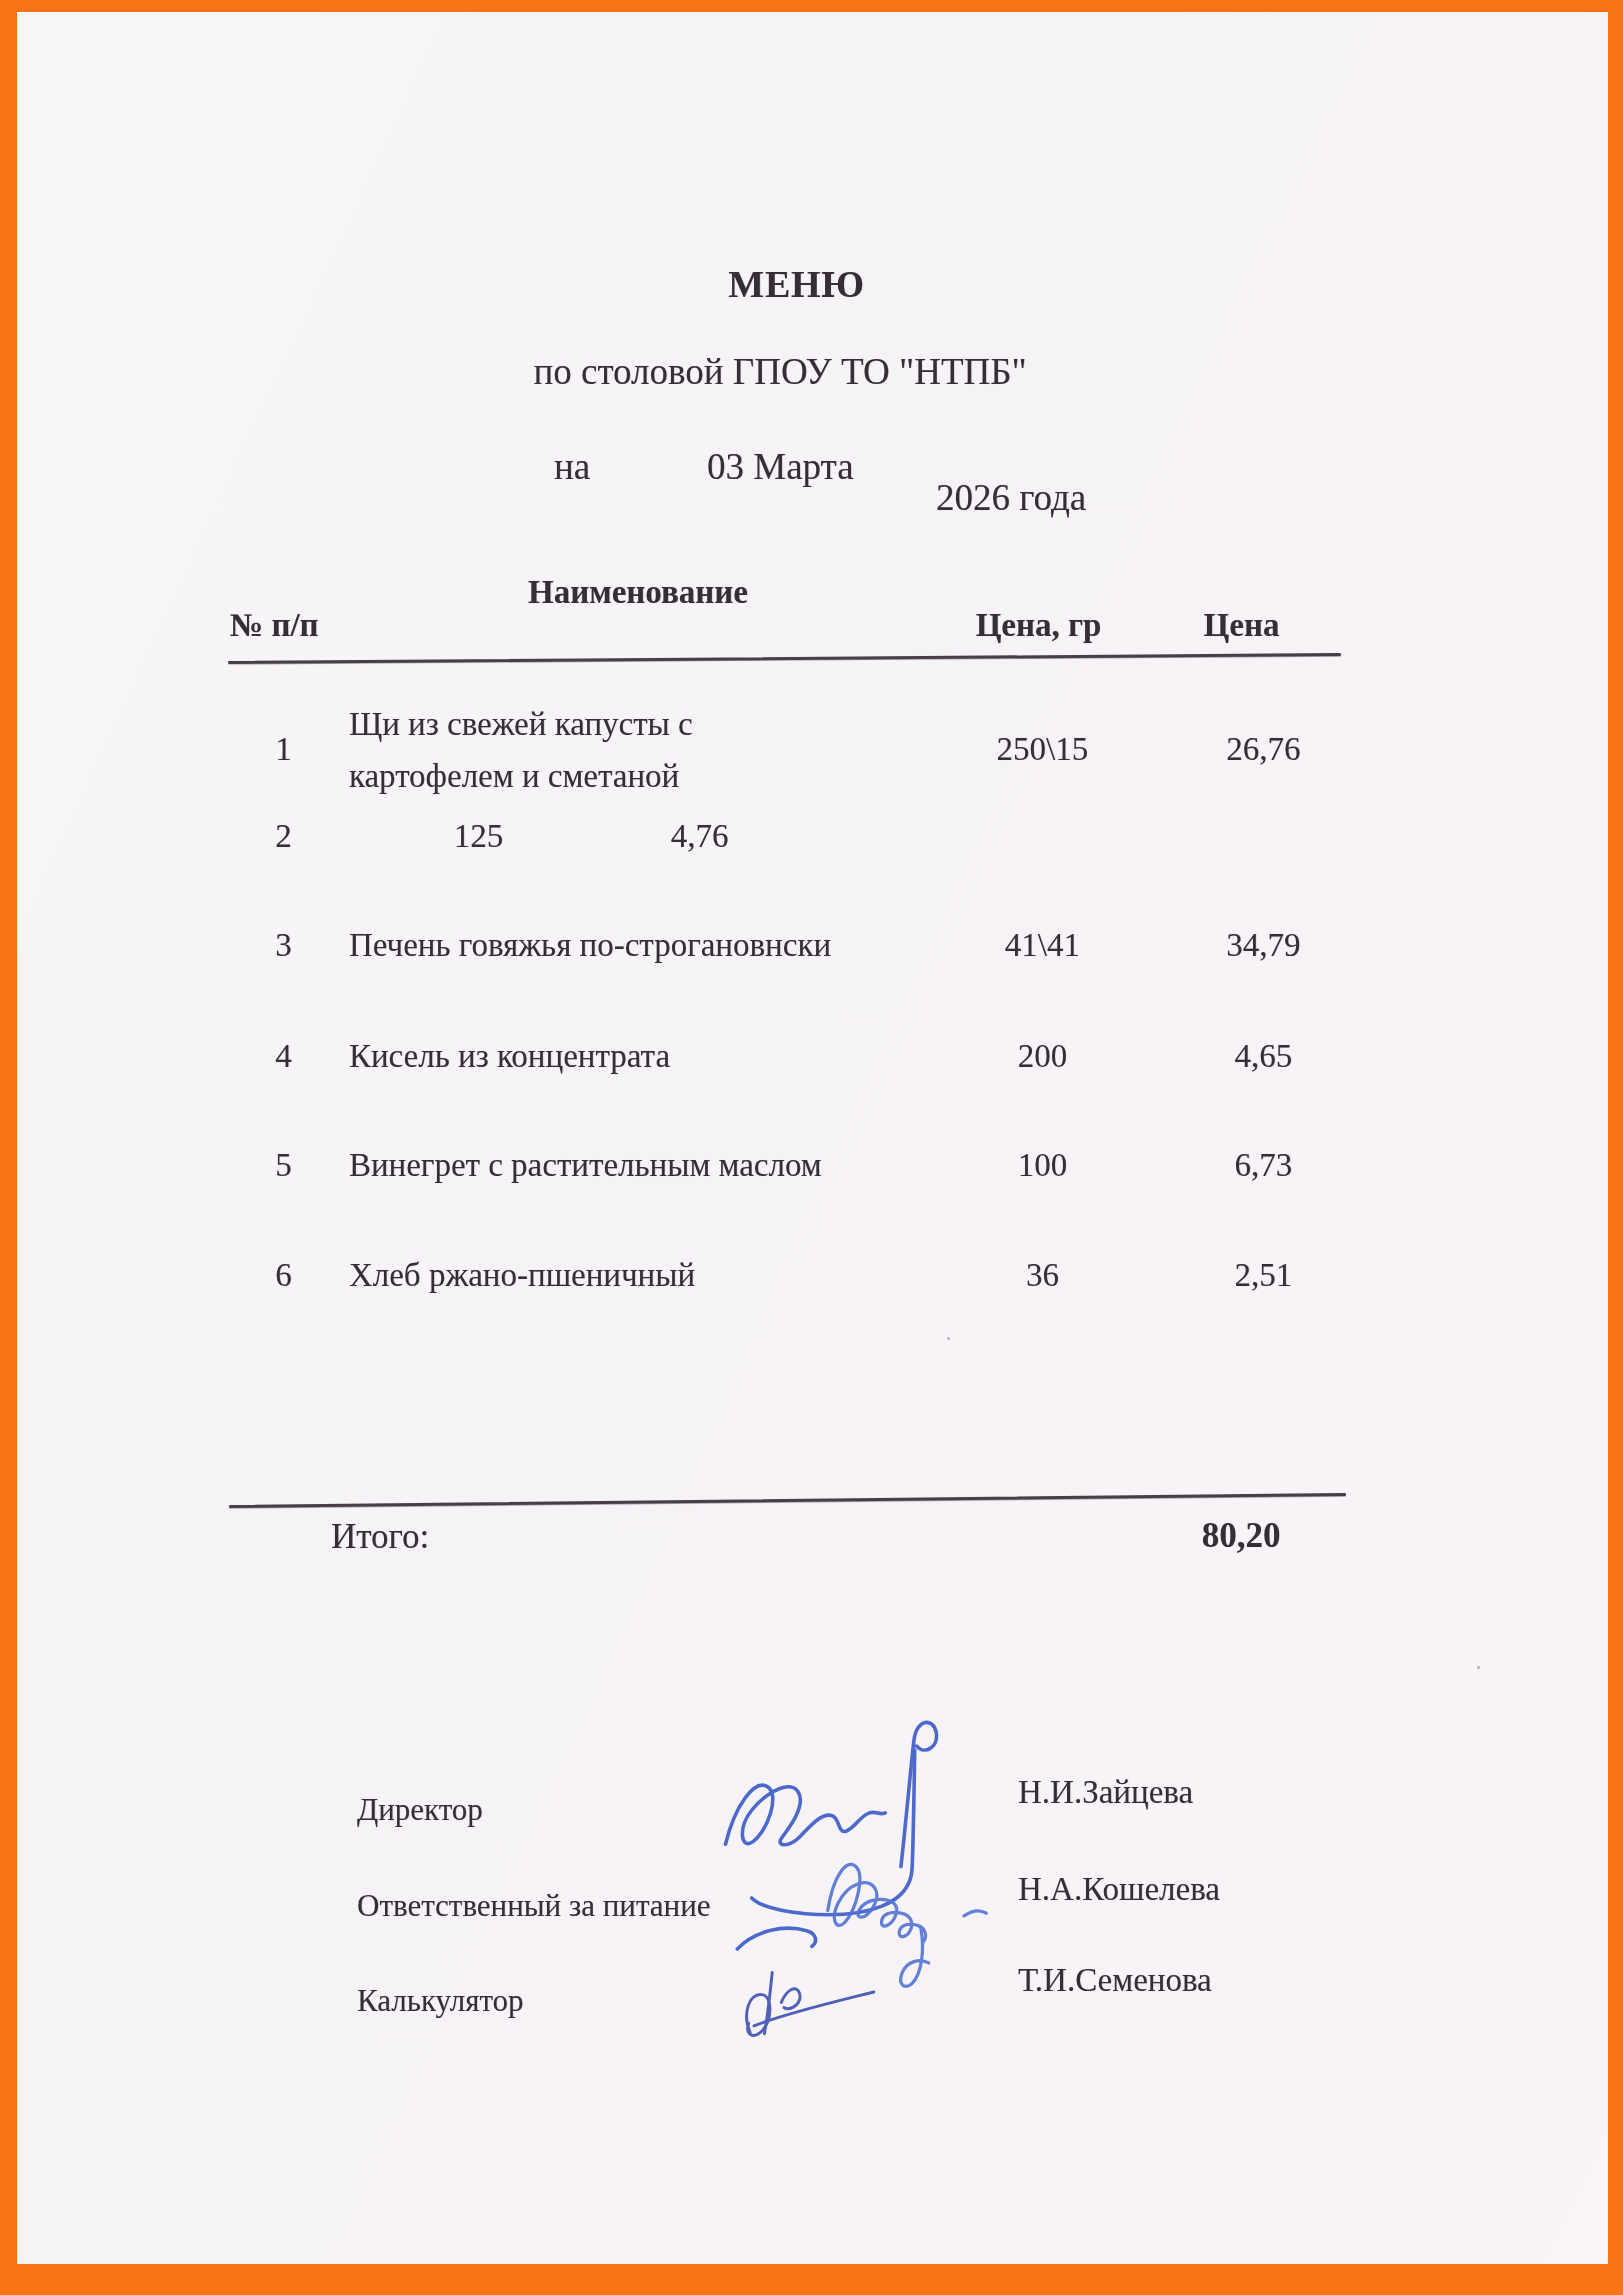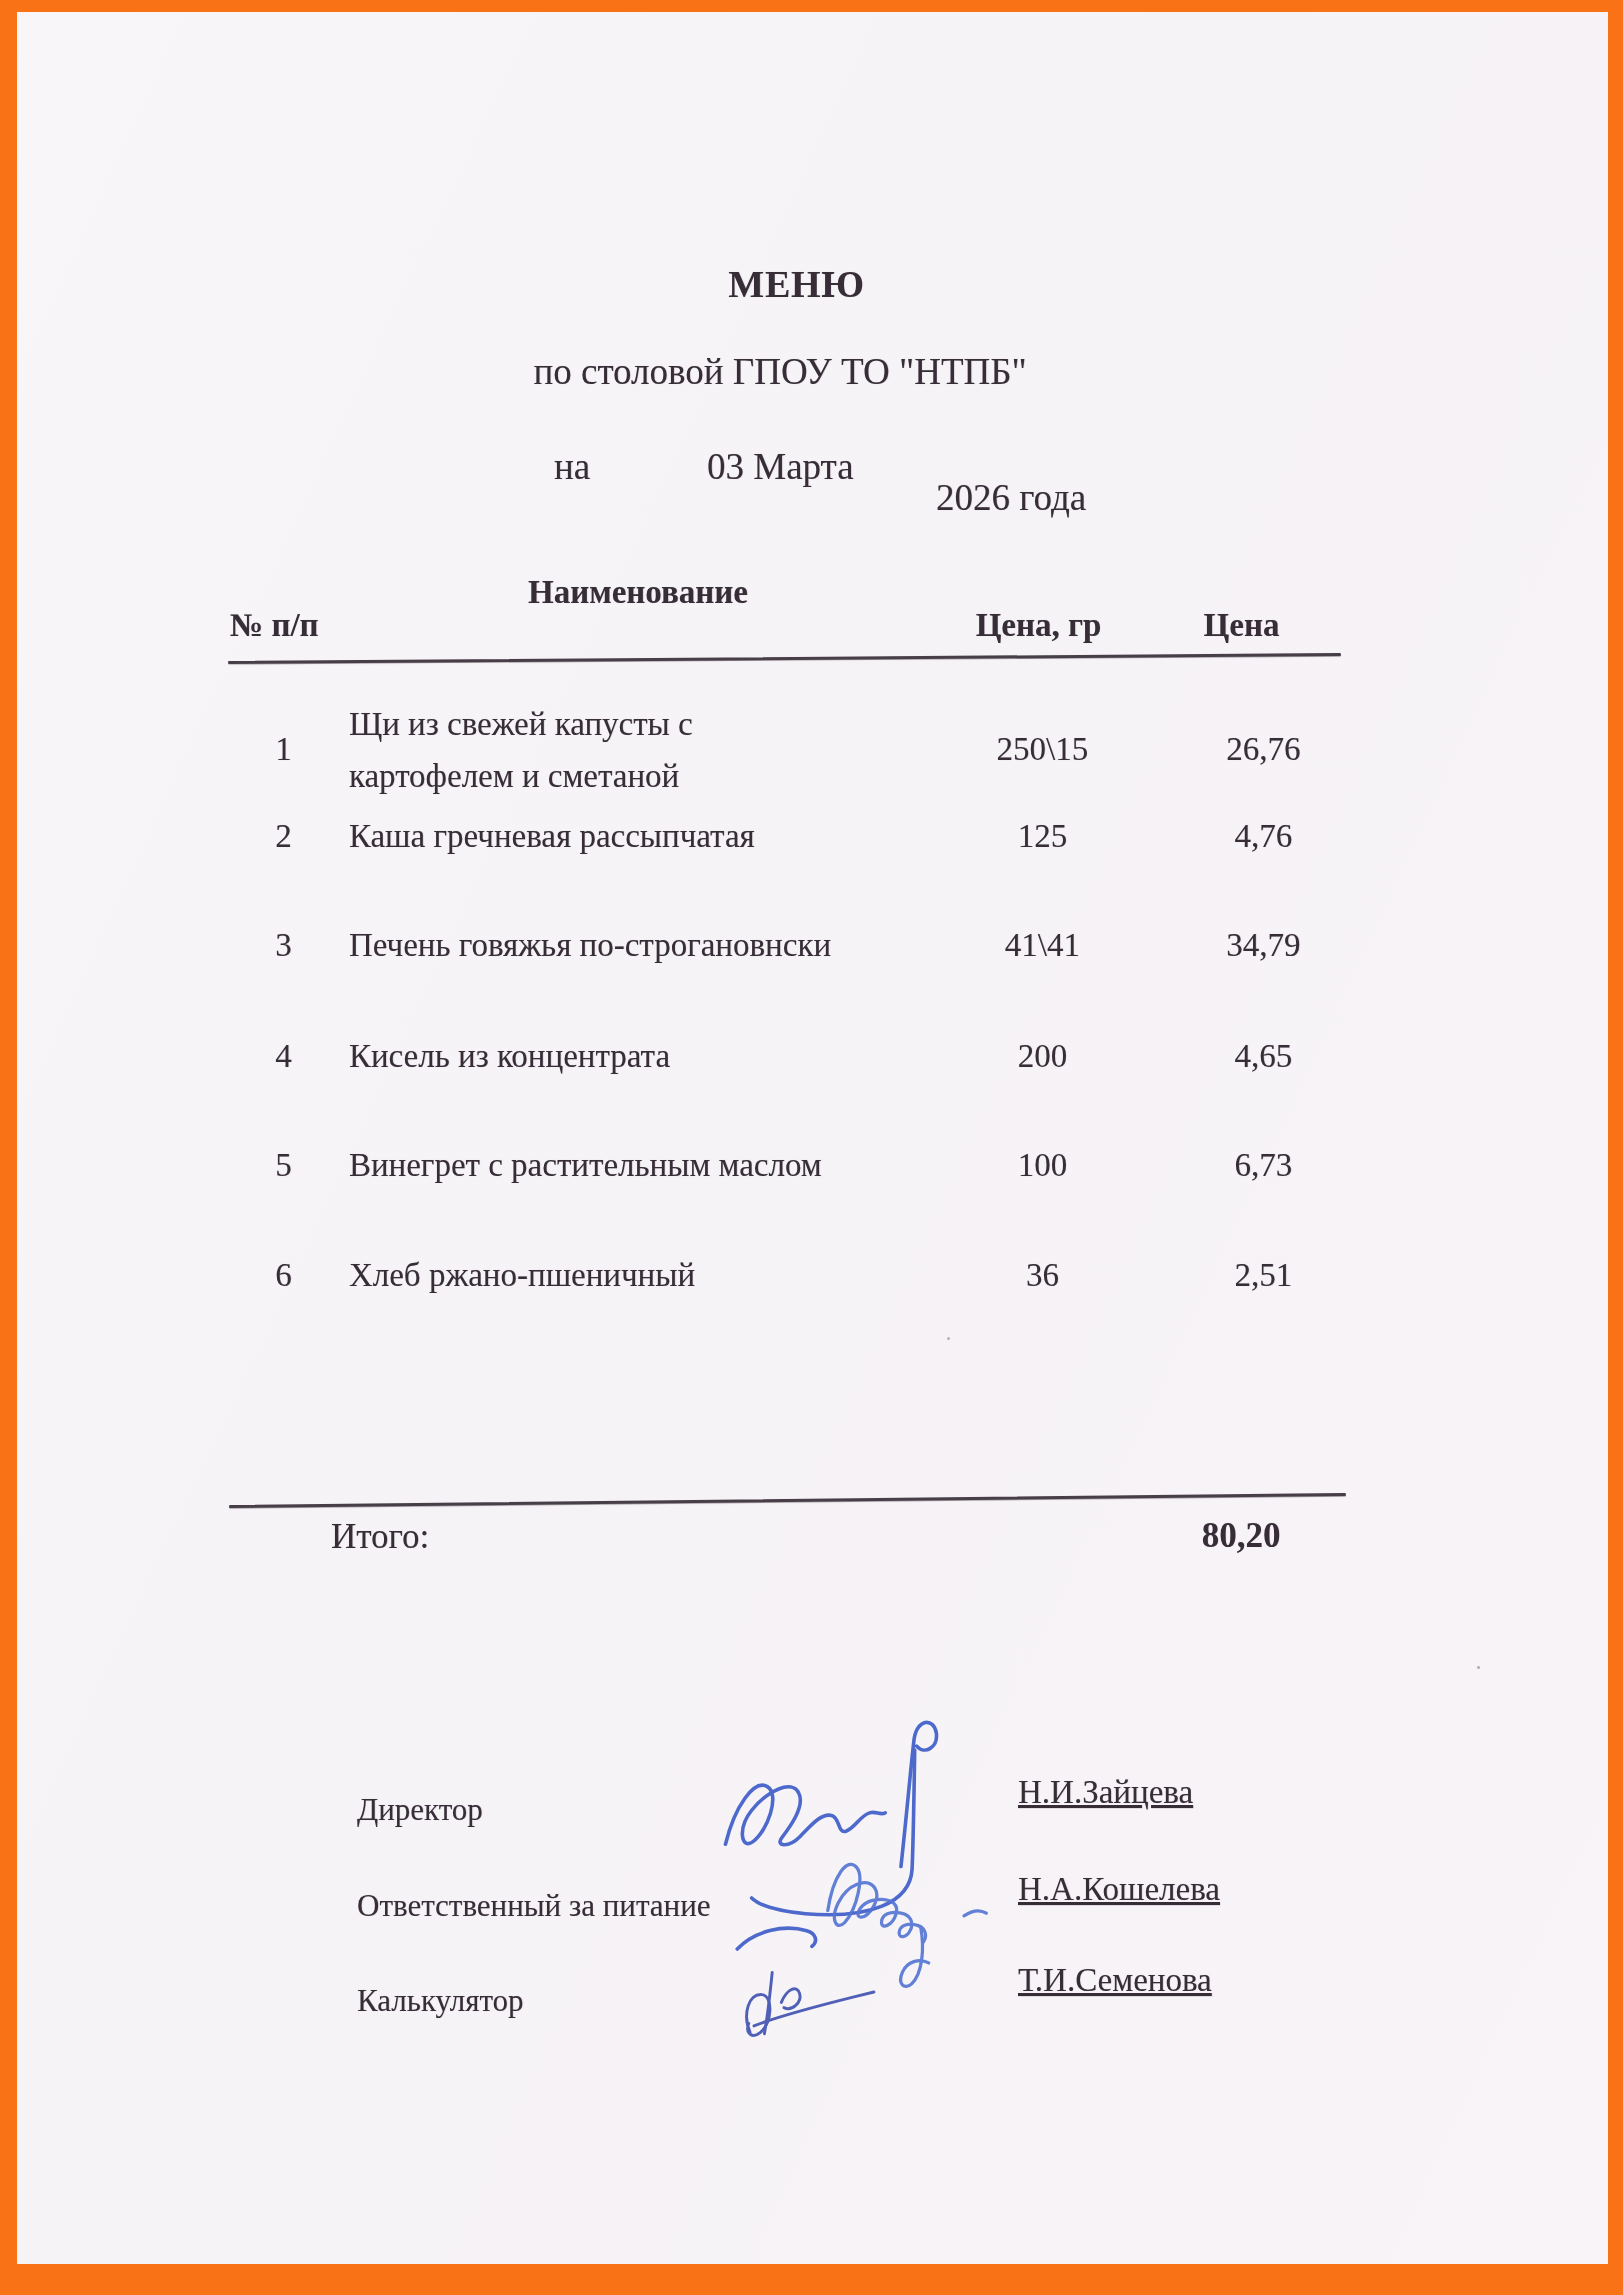--- a/index.html
+++ b/index.html
@@ -66,21 +66,21 @@
   .c-out{width:275px;text-align:center;flex:none;}
   .c-price{width:167px;text-align:center;flex:none;}
 
   .total-label{top:1517px;left:331px;font-size:35px;font-weight:normal;}
   .total-value{top:1516px;left:1159px;width:164px;text-align:center;font-size:35px;font-weight:bold;}
 
   .sig-role{left:357px;font-size:31px;}
   .sig-role-1{top:1792px;}
   .sig-role-2{top:1888px;}
   .sig-role-3{top:1983px;}
-  .sig-name{left:1018px;font-size:33px;text-decoration:underline;}
+  .sig-name{left:1018px;font-size:33px;}
   .sig-name-1{top:1774px;}
   .sig-name-2{top:1871px;}
   .sig-name-3{top:1962px;}
 
   .sig-svg{position:absolute;overflow:visible;}
   .sig-svg path{fill:none;stroke-linecap:round;stroke-linejoin:round;}
   .sig1{left:694px;top:1695px;}
   .sig2{left:799px;top:1845px;}
   .sig3{left:725px;top:1962px;}
 
@@ -113,21 +113,20 @@
 
   <div class="abs txt row row-1">
     <div class="c-num">1</div>
     <div class="c-name">Щи из свежей капусты с
 картофелем и сметаной</div>
     <div class="c-out">250\15</div>
     <div class="c-price">26,76</div>
   </div>
   <div class="abs txt row row-2">
     <div class="c-num">2</div>
-    <div class="c-name">Каша гречневая рассыпчатая</div>
     <div class="c-out">125</div>
     <div class="c-price">4,76</div>
   </div>
   <div class="abs txt row row-3">
     <div class="c-num">3</div>
     <div class="c-name">Печень говяжья по-строгановнски</div>
     <div class="c-out">41\41</div>
     <div class="c-price">34,79</div>
   </div>
   <div class="abs txt row row-4">

